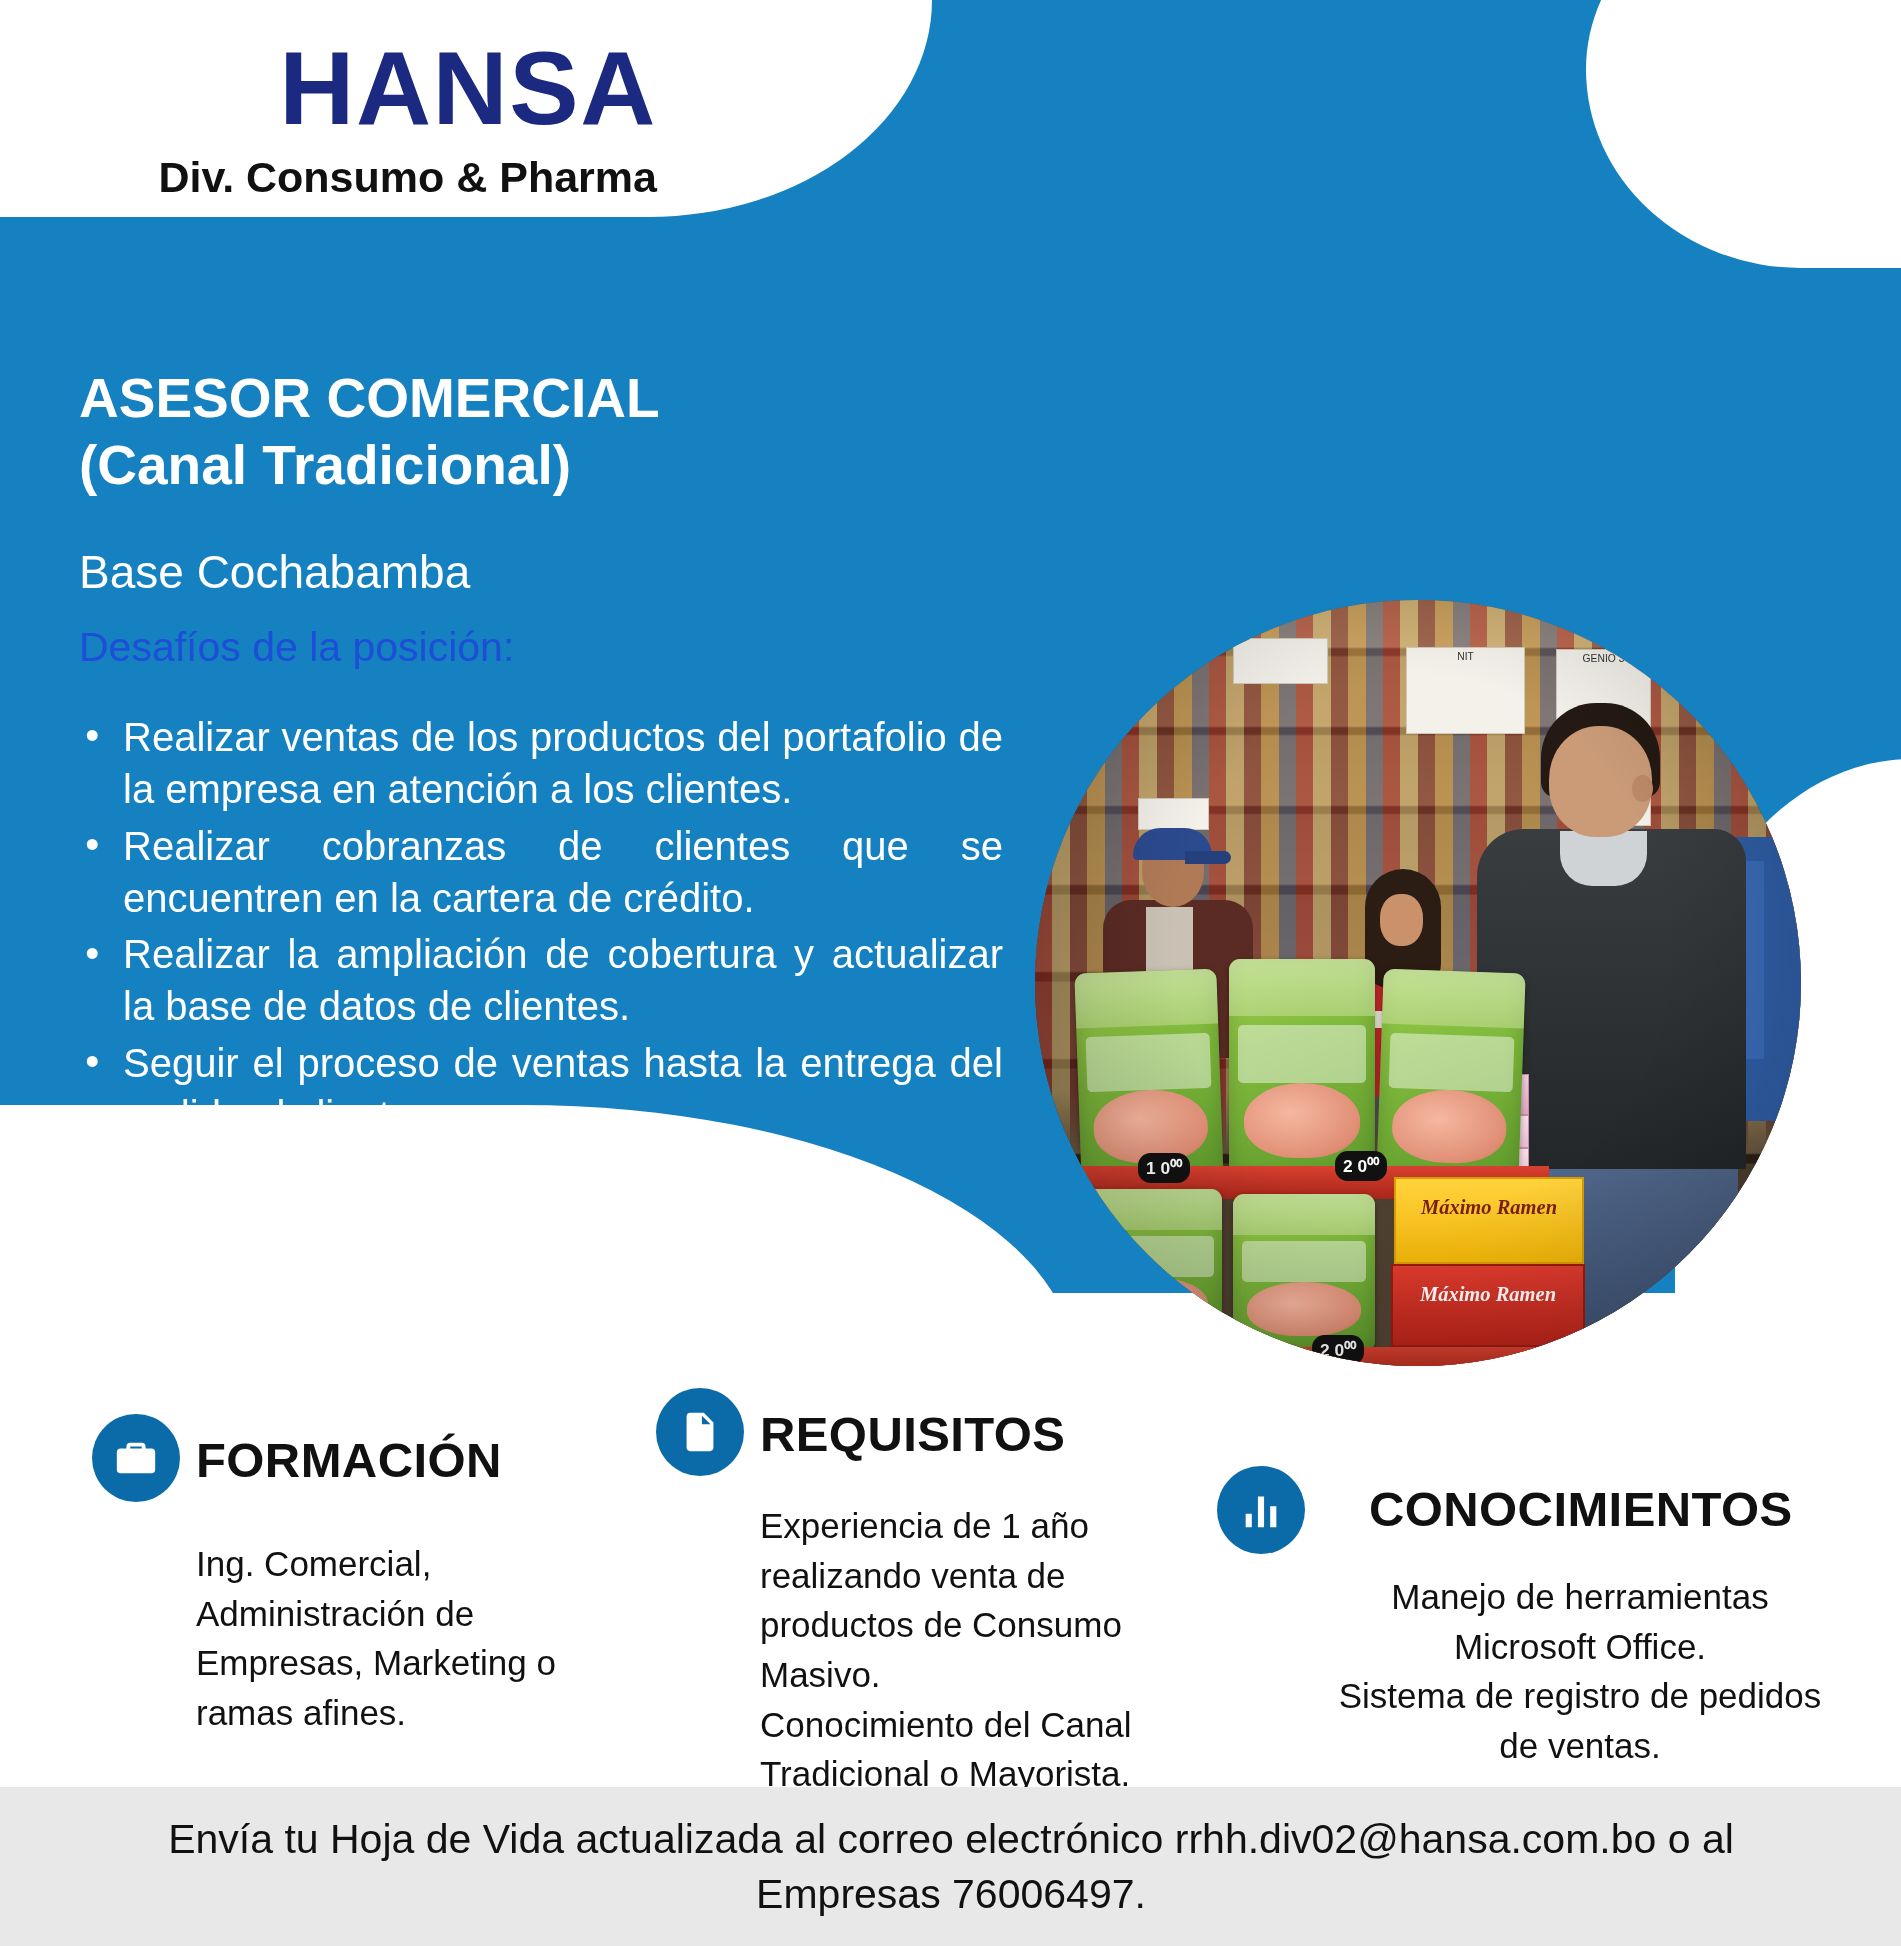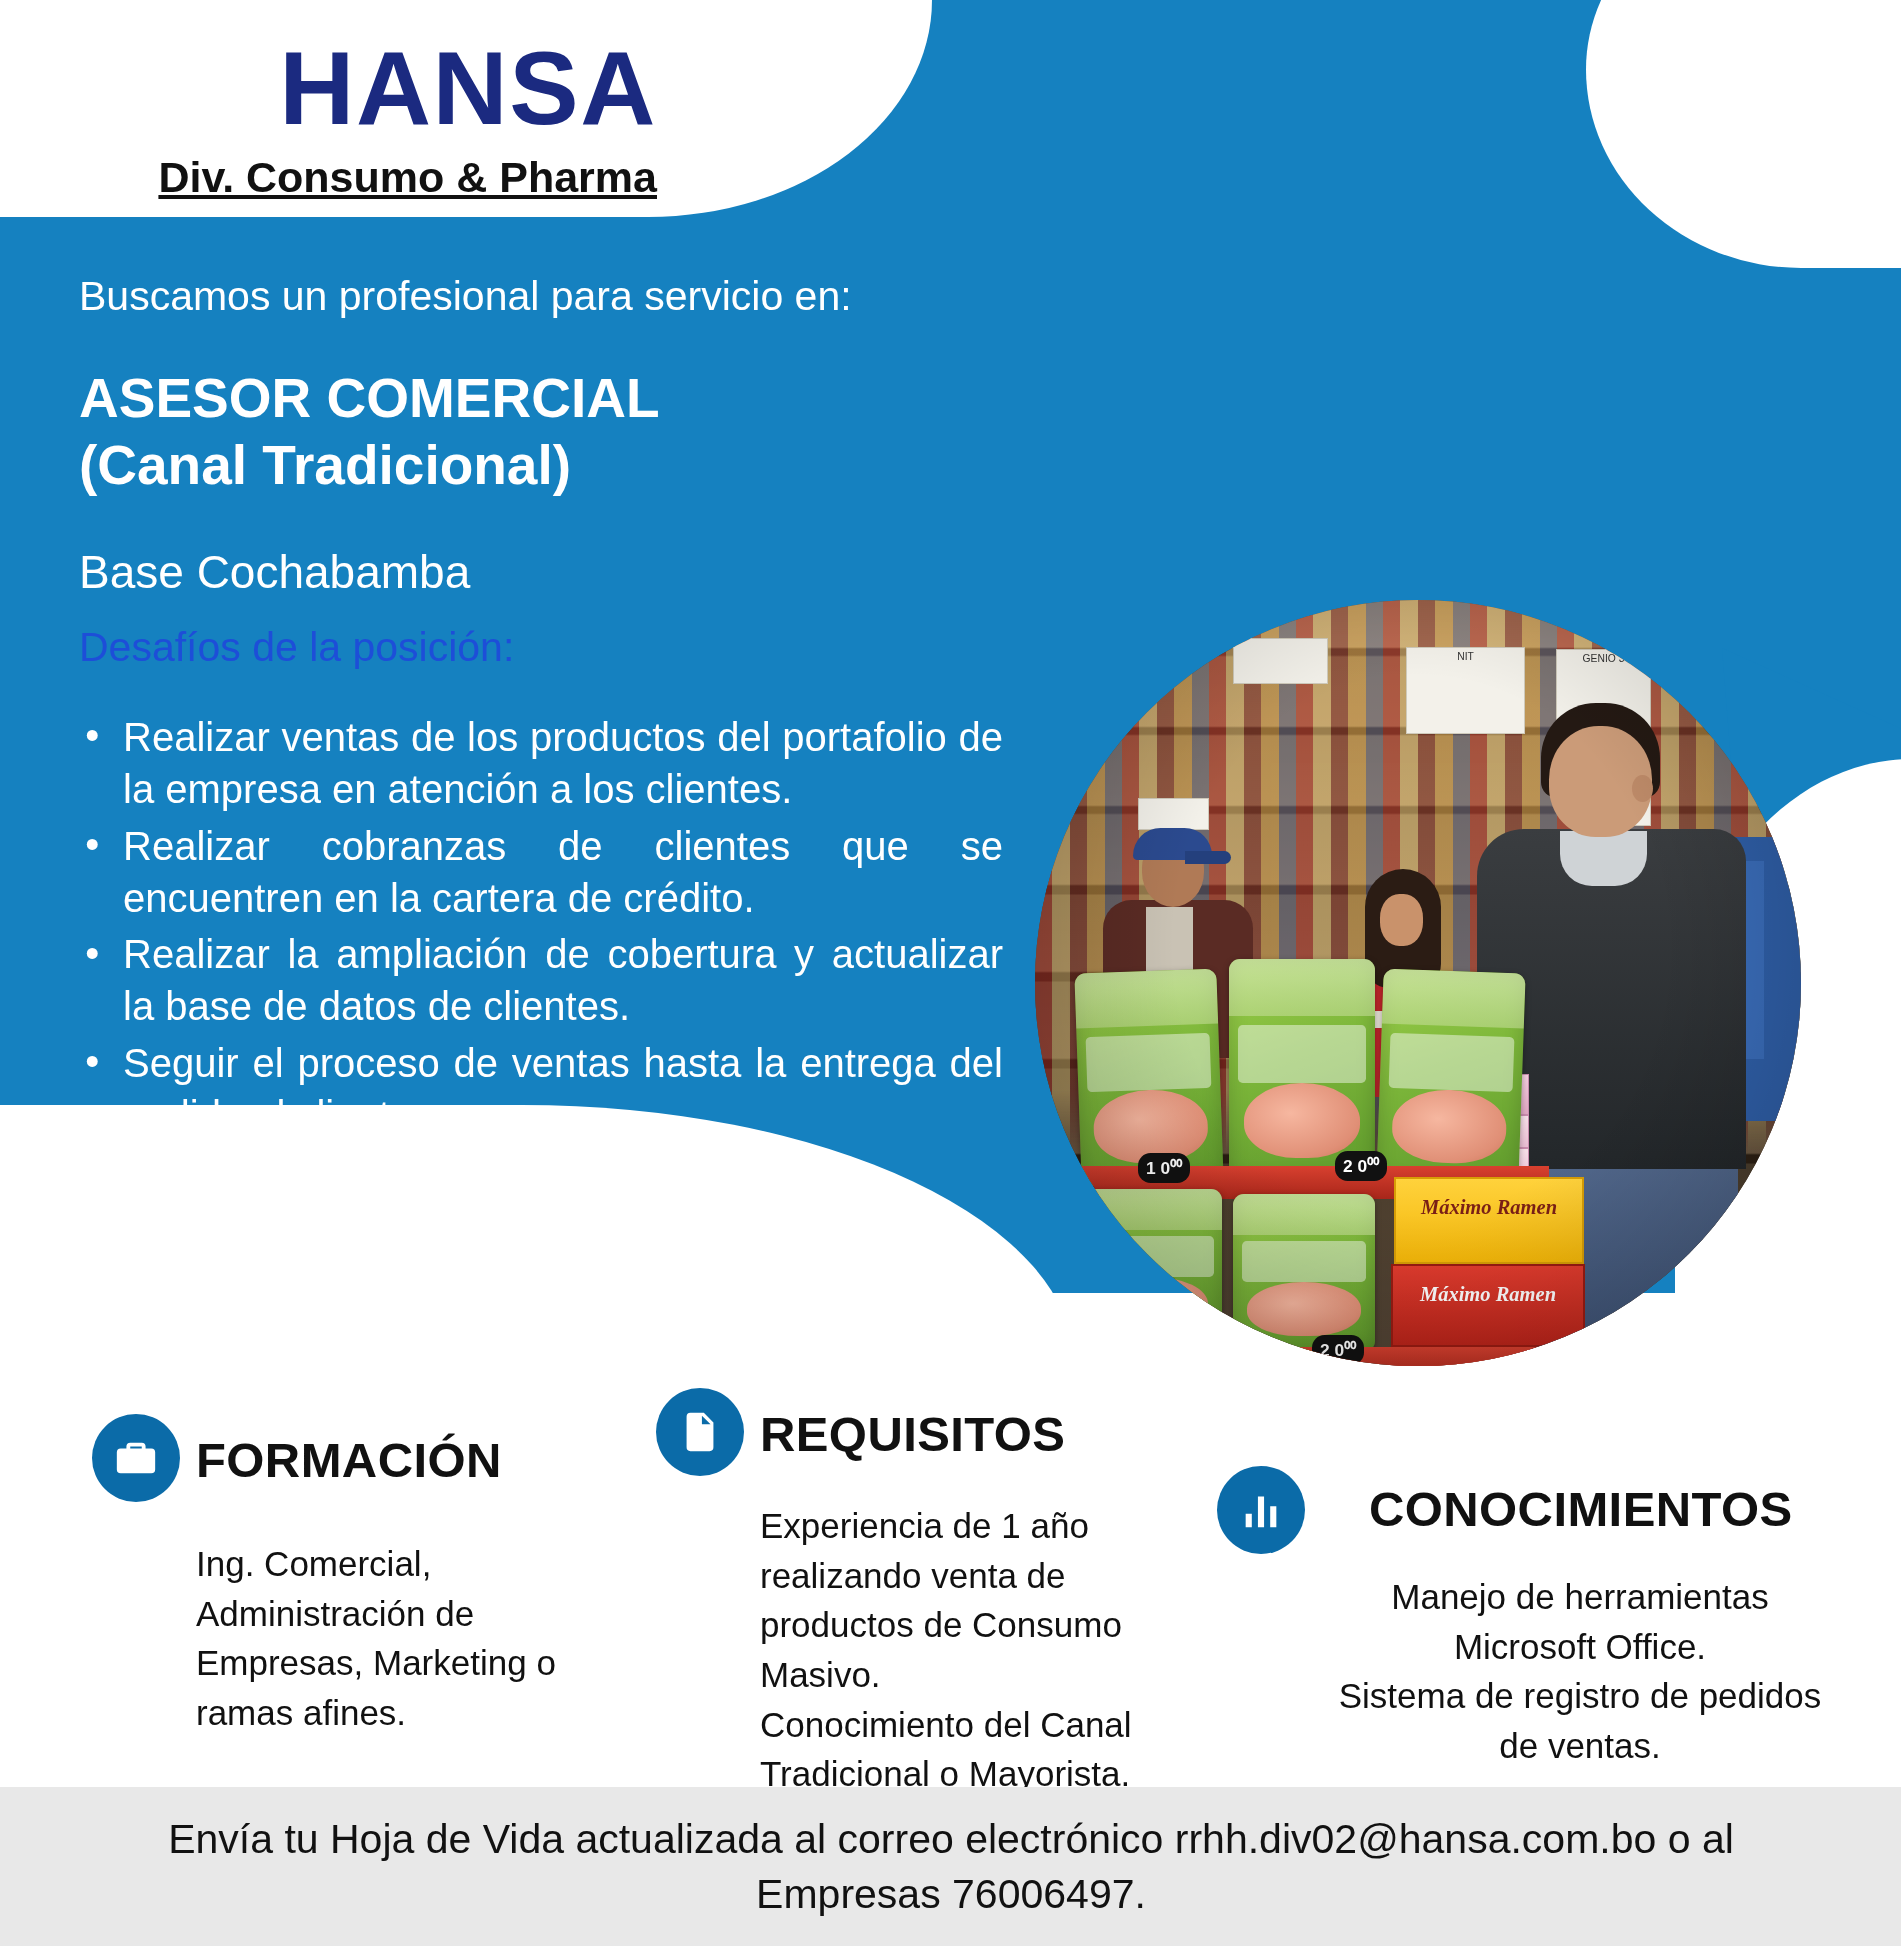--- a/index.html
+++ b/index.html
@@ -88,21 +88,20 @@
     letter-spacing: 1.6px;
     color: #1b2a80;
     line-height: 1.0;
   }
   .logo-sub {
     font-weight: bold;
     font-size: 43px;
     color: #111111;
     margin-top: 12.6px;
     letter-spacing: 0px;
-    text-decoration: underline;
   }
 
   
   .intro {
     position: absolute;
     left: 79px; top: 273px;
     color: #ffffff;
     font-size: 41px;
     font-weight: normal;
   }
@@ -410,21 +409,20 @@
     <div class="bottom-right-block"></div>
   </div>
   <div class="bubble-tail"></div>
   <div class="right-curve"></div>
 
   <div class="logo">
     <div class="logo-main">HANSA</div>
     <div class="logo-sub">Div. Consumo &amp; Pharma</div>
   </div>
 
-  <div class="intro">Buscamos un profesional para servicio en:</div>
   <div class="job-title">
     <div>ASESOR COMERCIAL</div>
     <div>(Canal Tradicional)</div>
   </div>
   <div class="base-city">Base Cochabamba</div>
 
   <div class="challenges-label">Desafíos de la posición:</div>
   <ul class="bullets">
     <li>Realizar ventas de los productos del portafolio de la empresa en atención a los clientes.</li>
     <li>Realizar cobranzas de clientes que se encuentren en la cartera de crédito.</li>

